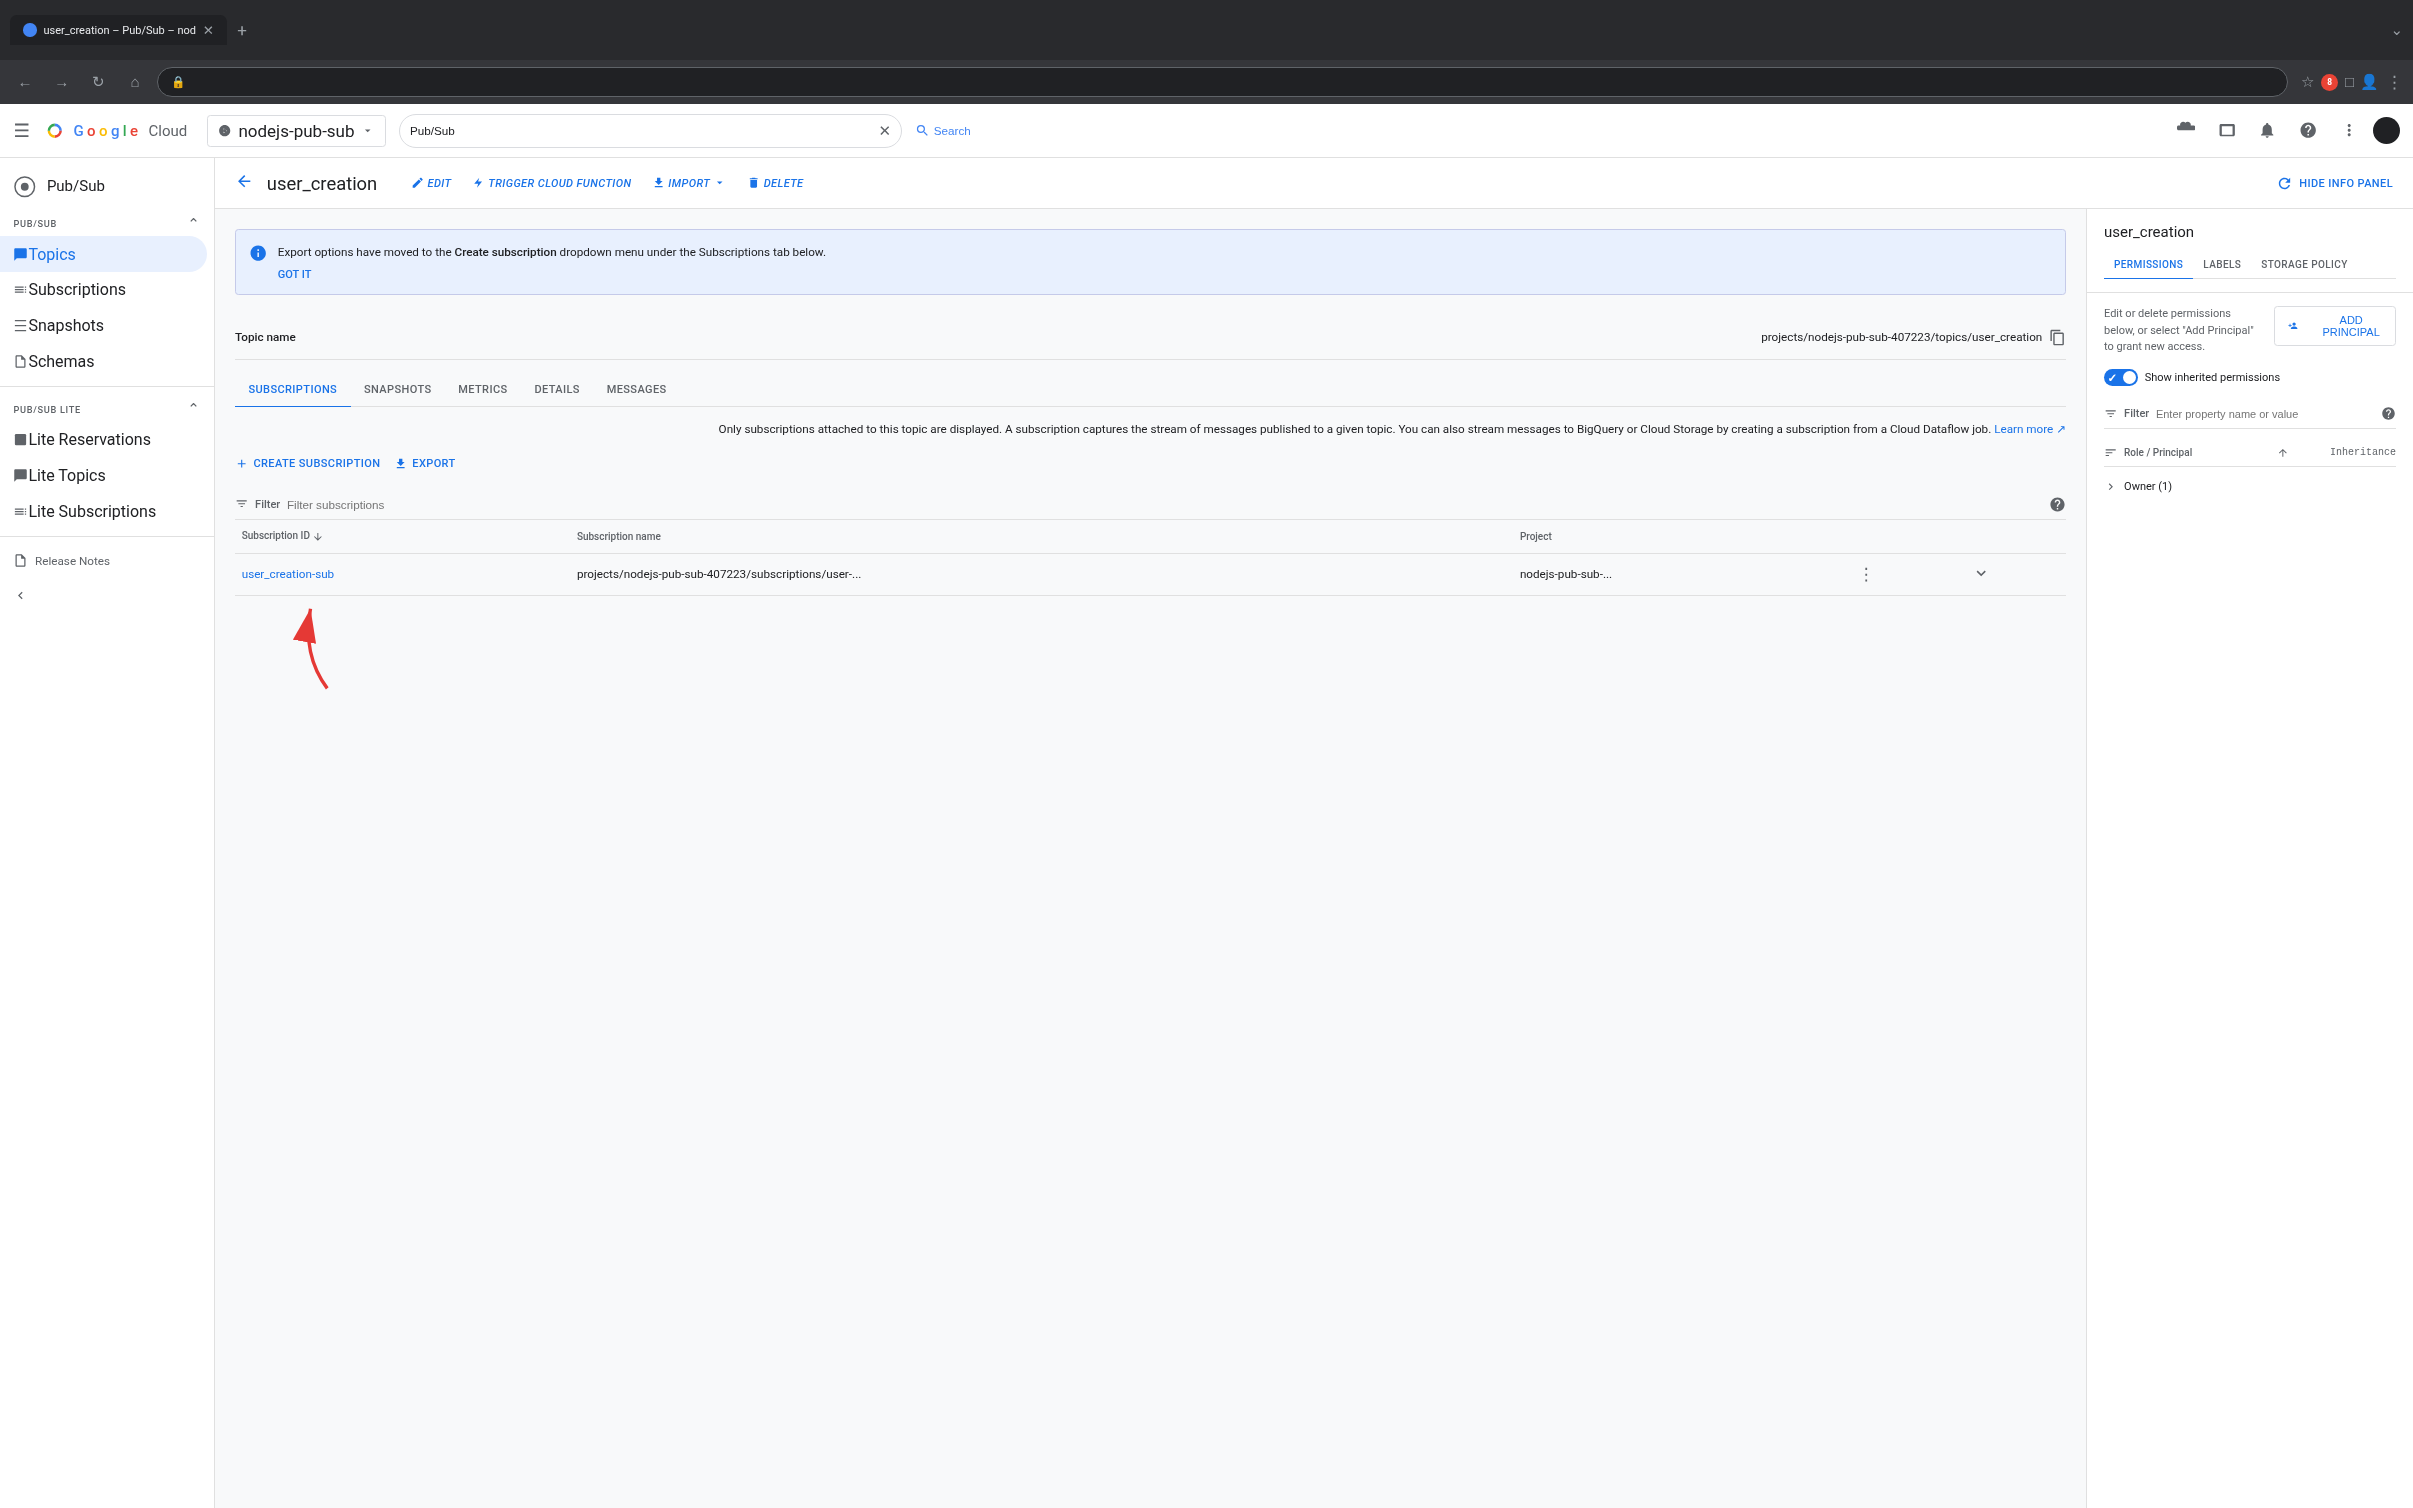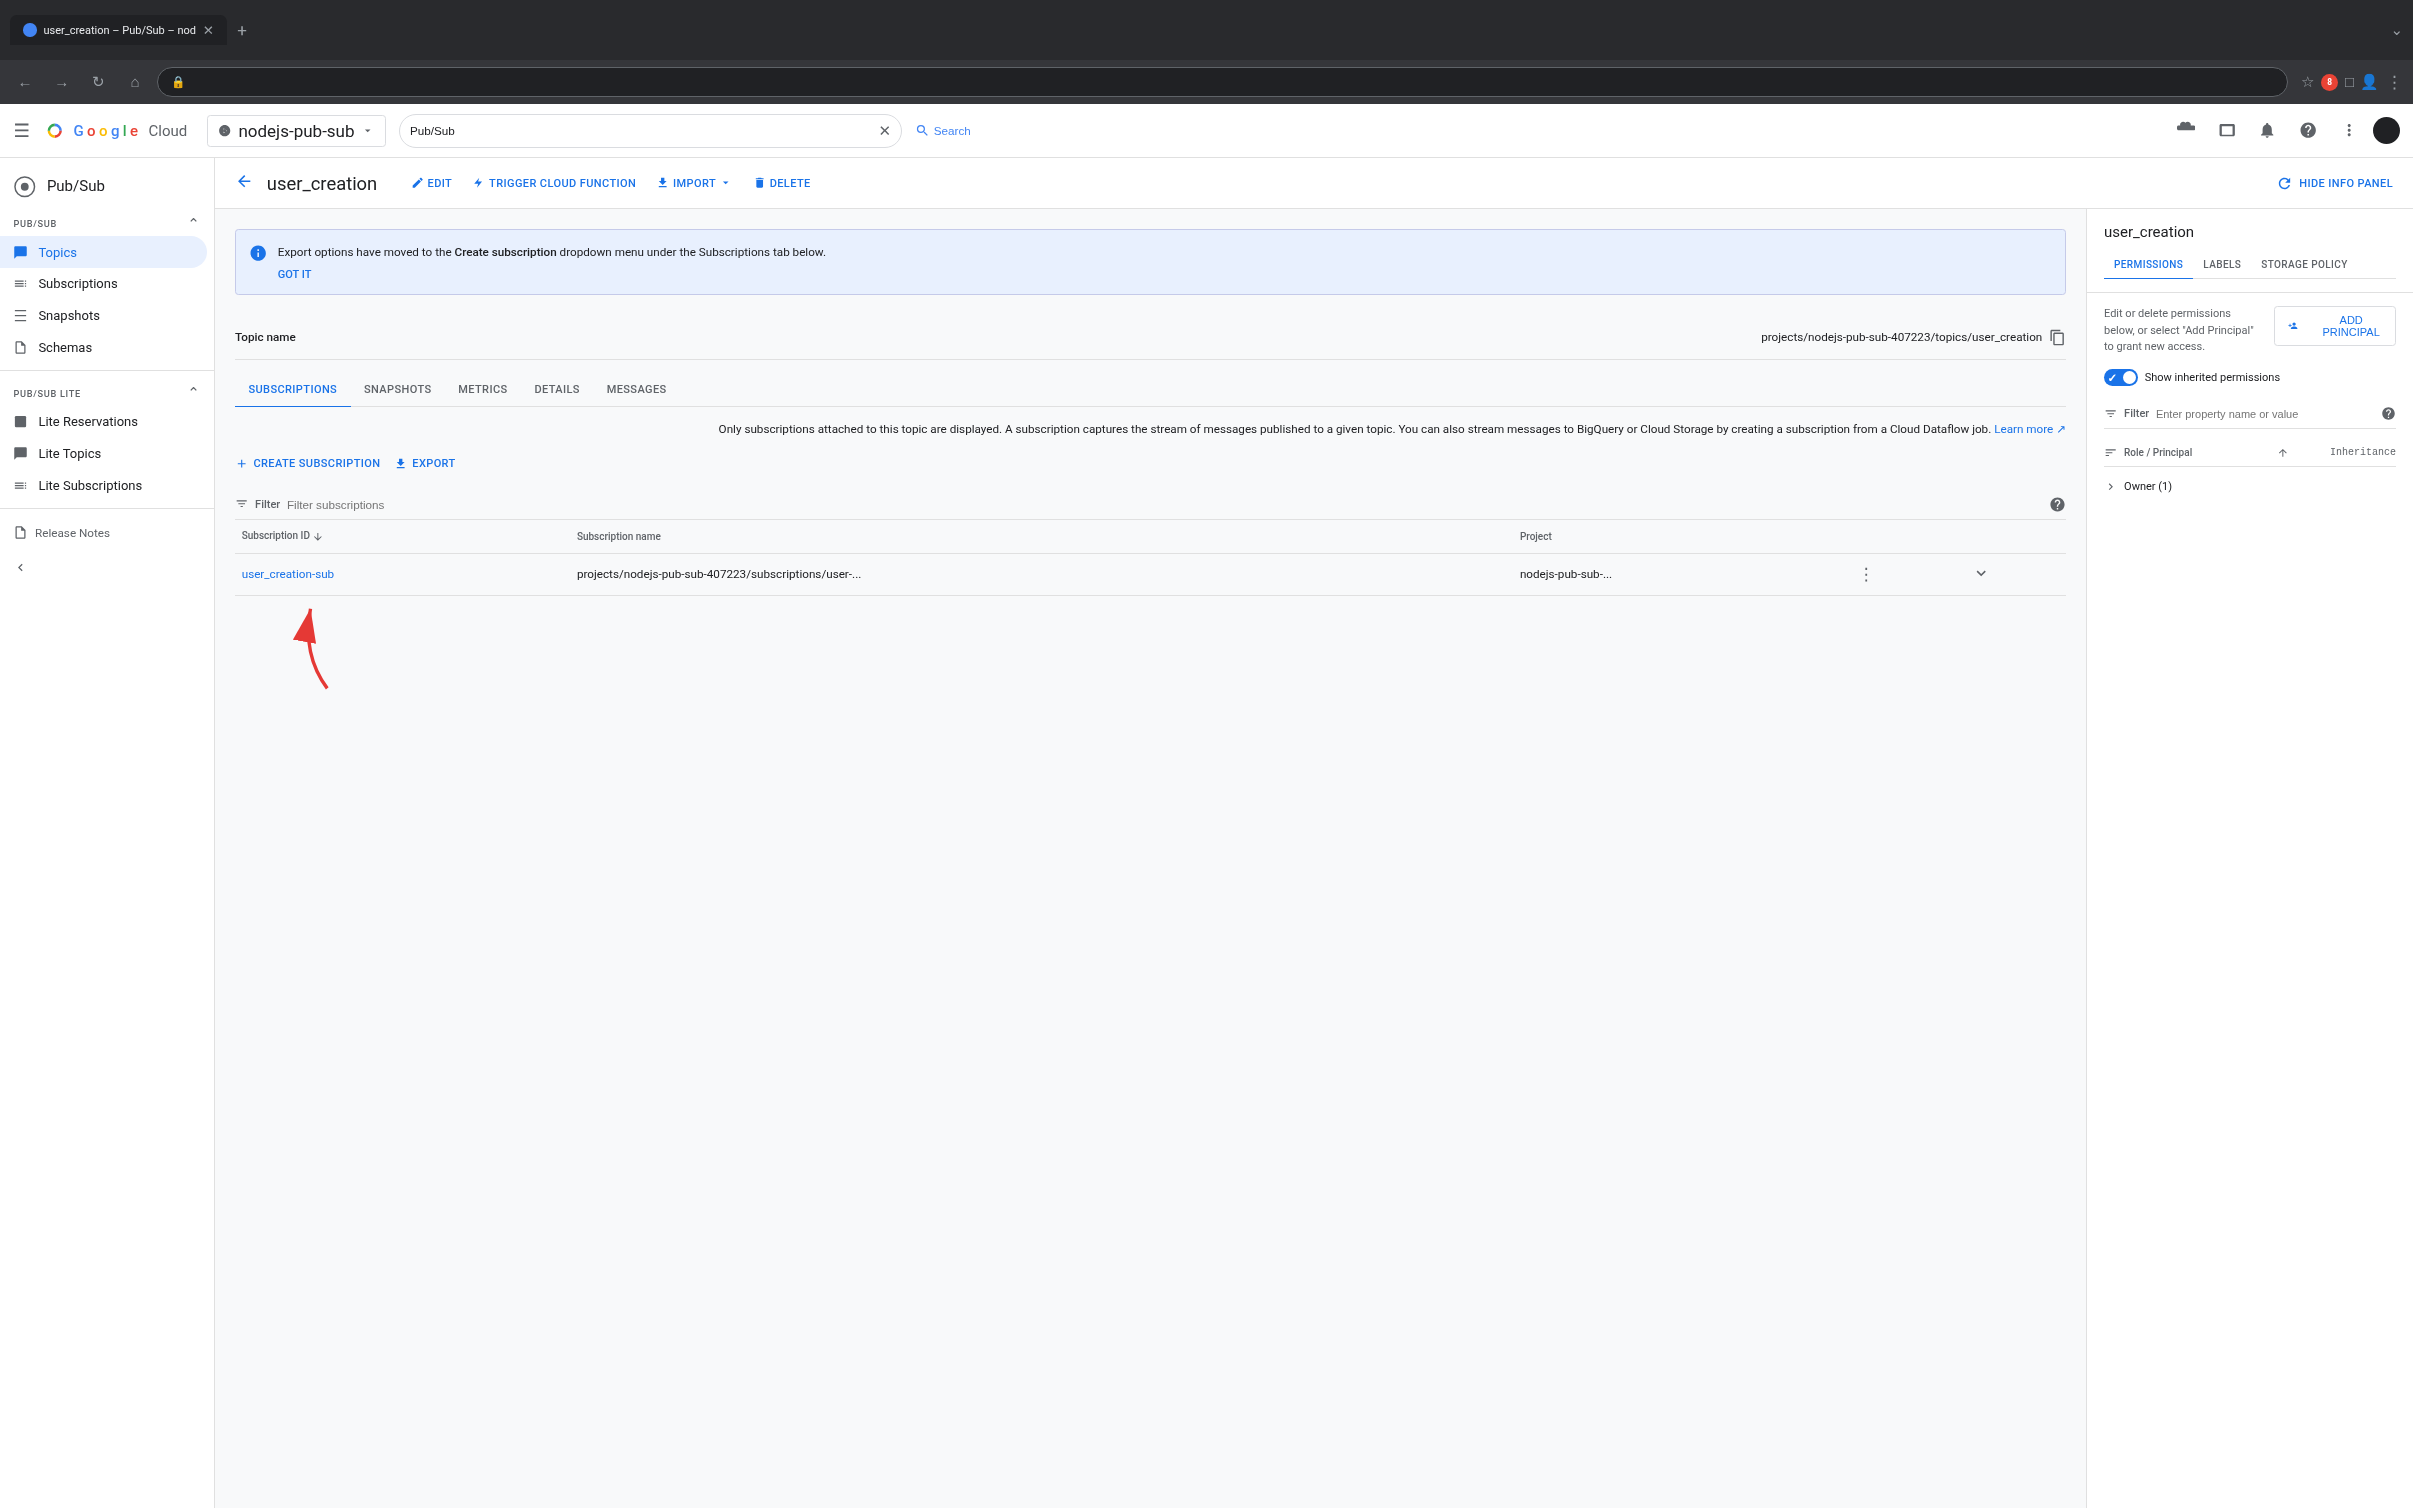--- a/index.html
+++ b/index.html
@@ -41,28 +41,28 @@
     .topbar-actions { display: flex; align-items: center; gap: 6.7px; margin-left: auto; }
     .topbar-icon { width: 34px; height: 34px; display: flex; align-items: center; justify-content: center; border-radius: 50%; cursor: pointer; color: #5f6368; font-size: 17px; }
     .avatar { width: 27px; height: 27px; background: #202124; border-radius: 50%; }
 
     
     .main-layout { display: flex; flex: 1; overflow: hidden; }
 
     
     .sidebar { width: 215px; background: #fff; border-right: 0.8px solid #e0e0e0; overflow-y: auto; flex-shrink: 0; padding: 6.7px 0; }
     .sidebar-header { display: flex; align-items: center; gap: 10px; padding: 10px 13.4px; font-size: 15px; font-weight: 400; color: #202124; }
-    .sidebar-item { display: flex; align-items: center; gap: 10px; padding: 8.4px 13.4px; font-size: 13px; color: #202124; cursor: pointer; border-radius: 0 20px 20px 0; margin-right: 6.7px; }
+    .sidebar-item { display: flex; align-items: center; padding: 8.4px 13.4px; font-size: 16px; color: #202124; cursor: pointer; border-radius: 0 20px 20px 0; margin-right: 6.7px; }
     .sidebar-item.active { background: #e8f0fe; color: #1a73e8; }
     .sidebar-divider { height: 0.8px; background: #e0e0e0; margin: 6.7px 0; }
     .content-header { background: #fff; padding: 13.4px 20px; display: flex; align-items: center; gap: 13.4px; border-bottom: 0.8px solid #e0e0e0; flex-shrink: 0; }
     .back-btn { color: #1a73e8; font-size: 17px; cursor: pointer; }
     .page-title { font-size: 18.4px; font-weight: 400; color: #202124; }
     .header-actions { display: flex; gap: 6.7px; align-items: center; margin-left: 13.4px; }
-    .header-btn { display: flex; align-items: center; gap: 3.4px; color: #1a73e8; font-size: 11px; font-weight: 500; cursor: pointer; padding: 5px 6.7px; border-radius: 3.4px; text-transform: uppercase; letter-spacing: 0.4px; }
+    .header-btn { display: flex; align-items: center; gap: 3.4px; color: #1a73e8; font-size: 11px; font-weight: 500; cursor: pointer; padding: 5px 6.7px; border-radius: 3.4px; text-transform: uppercase; letter-spacing: 0.4px; font-style: italic; }
     .header-btn svg { width: 13.4px; height: 13.4px; }
     .header-right { margin-left: auto; display: flex; align-items: center; gap: 6.7px; }
     .hide-panel-btn { display: flex; align-items: center; gap: 3.4px; color: #1a73e8; font-size: 11px; font-weight: 500; cursor: pointer; text-transform: uppercase; letter-spacing: 0.4px; }
 
     .content-body { display: flex; flex: 1; overflow: hidden; }
     .main-panel { flex: 1; overflow-y: auto; padding: 20px; }
     .info-panel { width: 327px; background: #fff; border-left: 0.8px solid #e0e0e0; overflow-y: auto; flex-shrink: 0; }
 
     
     .alert-banner { background: #e8f0fe; border: 0.8px solid #c5cae9; border-radius: 3.4px; padding: 13.4px; display: flex; align-items: flex-start; gap: 10px; margin-bottom: 20px; }

